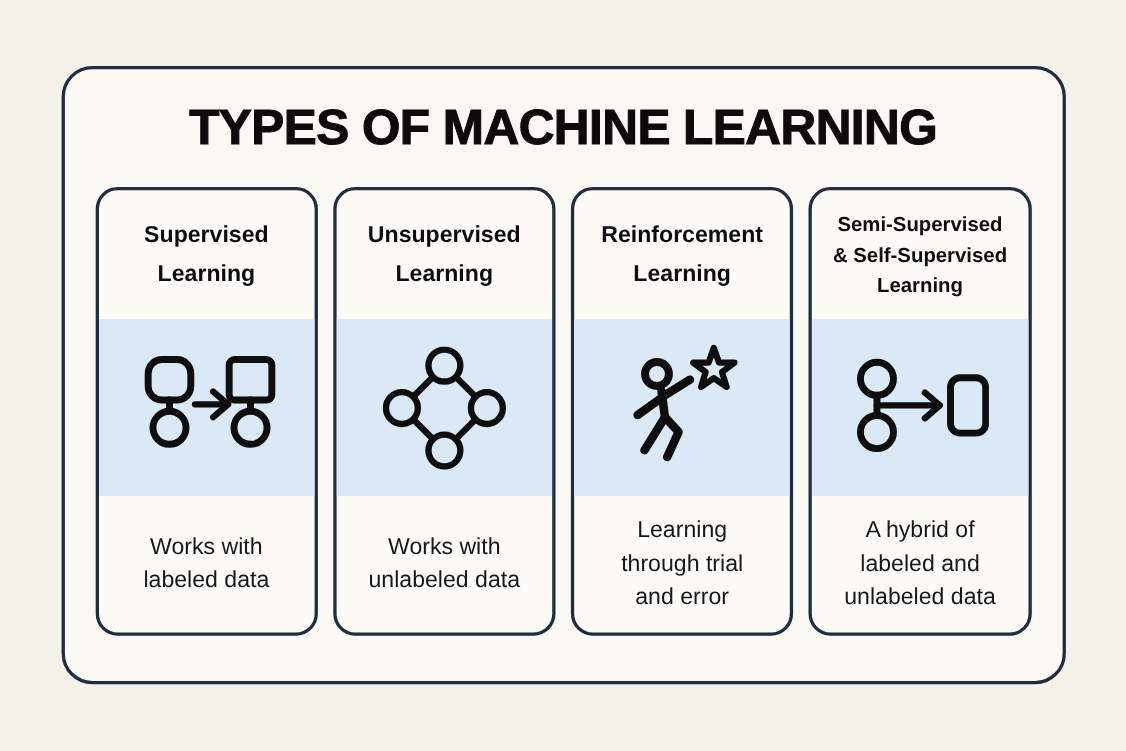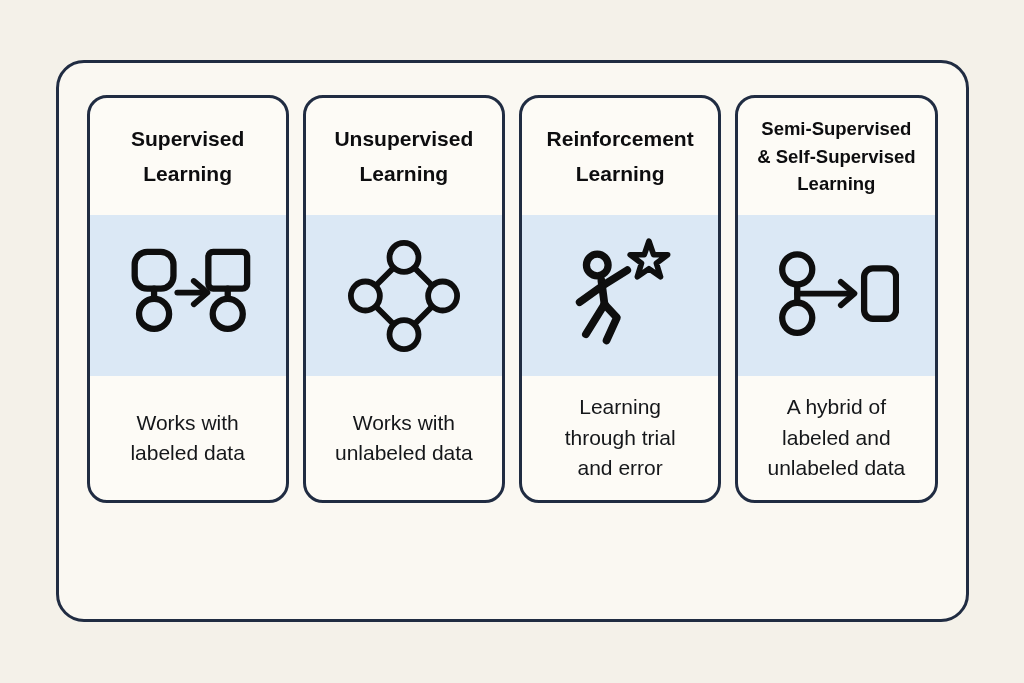--- a/index.html
+++ b/index.html
@@ -80,20 +80,21 @@
   .icon .s6  { stroke-width: 6;   stroke-linecap: round; stroke-linejoin: round; }
   .icon .s55 { stroke-width: 5.5; stroke-linecap: round; stroke-linejoin: round; }
   .icon .s75 { stroke-width: 7.5; stroke-linecap: round; stroke-linejoin: round; }
   .icon .s7  { stroke-width: 7;   stroke-linecap: round; stroke-linejoin: round; }
   .icon .bandfill { fill: #dbe8f5; }
 </style>
 </head>
 <body>
 
 <div class="frame">
+  <h1 class="title">TYPES OF MACHINE LEARNING</h1>
 
   <div class="cards">
 
     <section class="card">
       <h2 class="card-head">Supervised<br>Learning</h2>
       <div class="band">
         <svg class="icon" width="126" height="97" viewBox="0 0 130 100" aria-hidden="true">
           <rect class="s65" x="10" y="5" width="40" height="38" rx="13"></rect>
           <line class="s65" x1="30" y1="43" x2="30" y2="53"></line>
           <circle class="s65" cx="30" cy="69" r="15.5"></circle>

